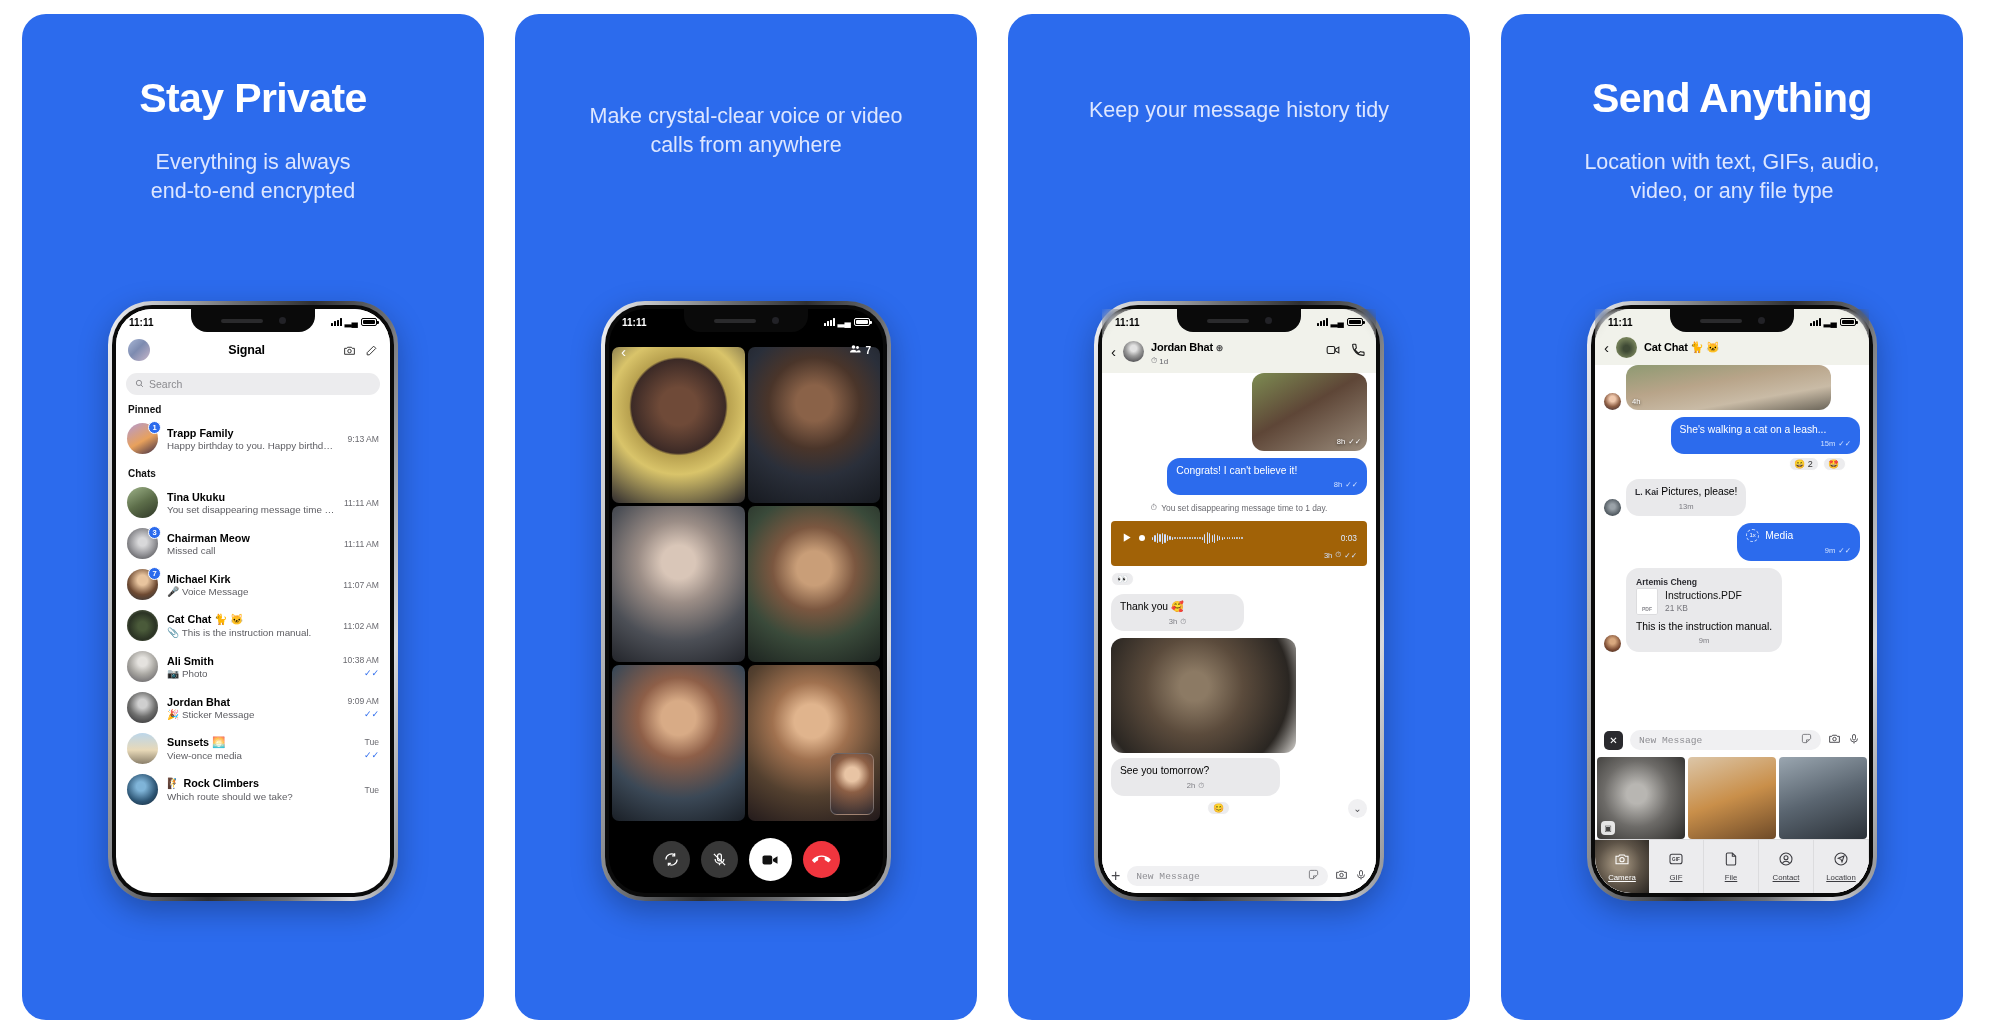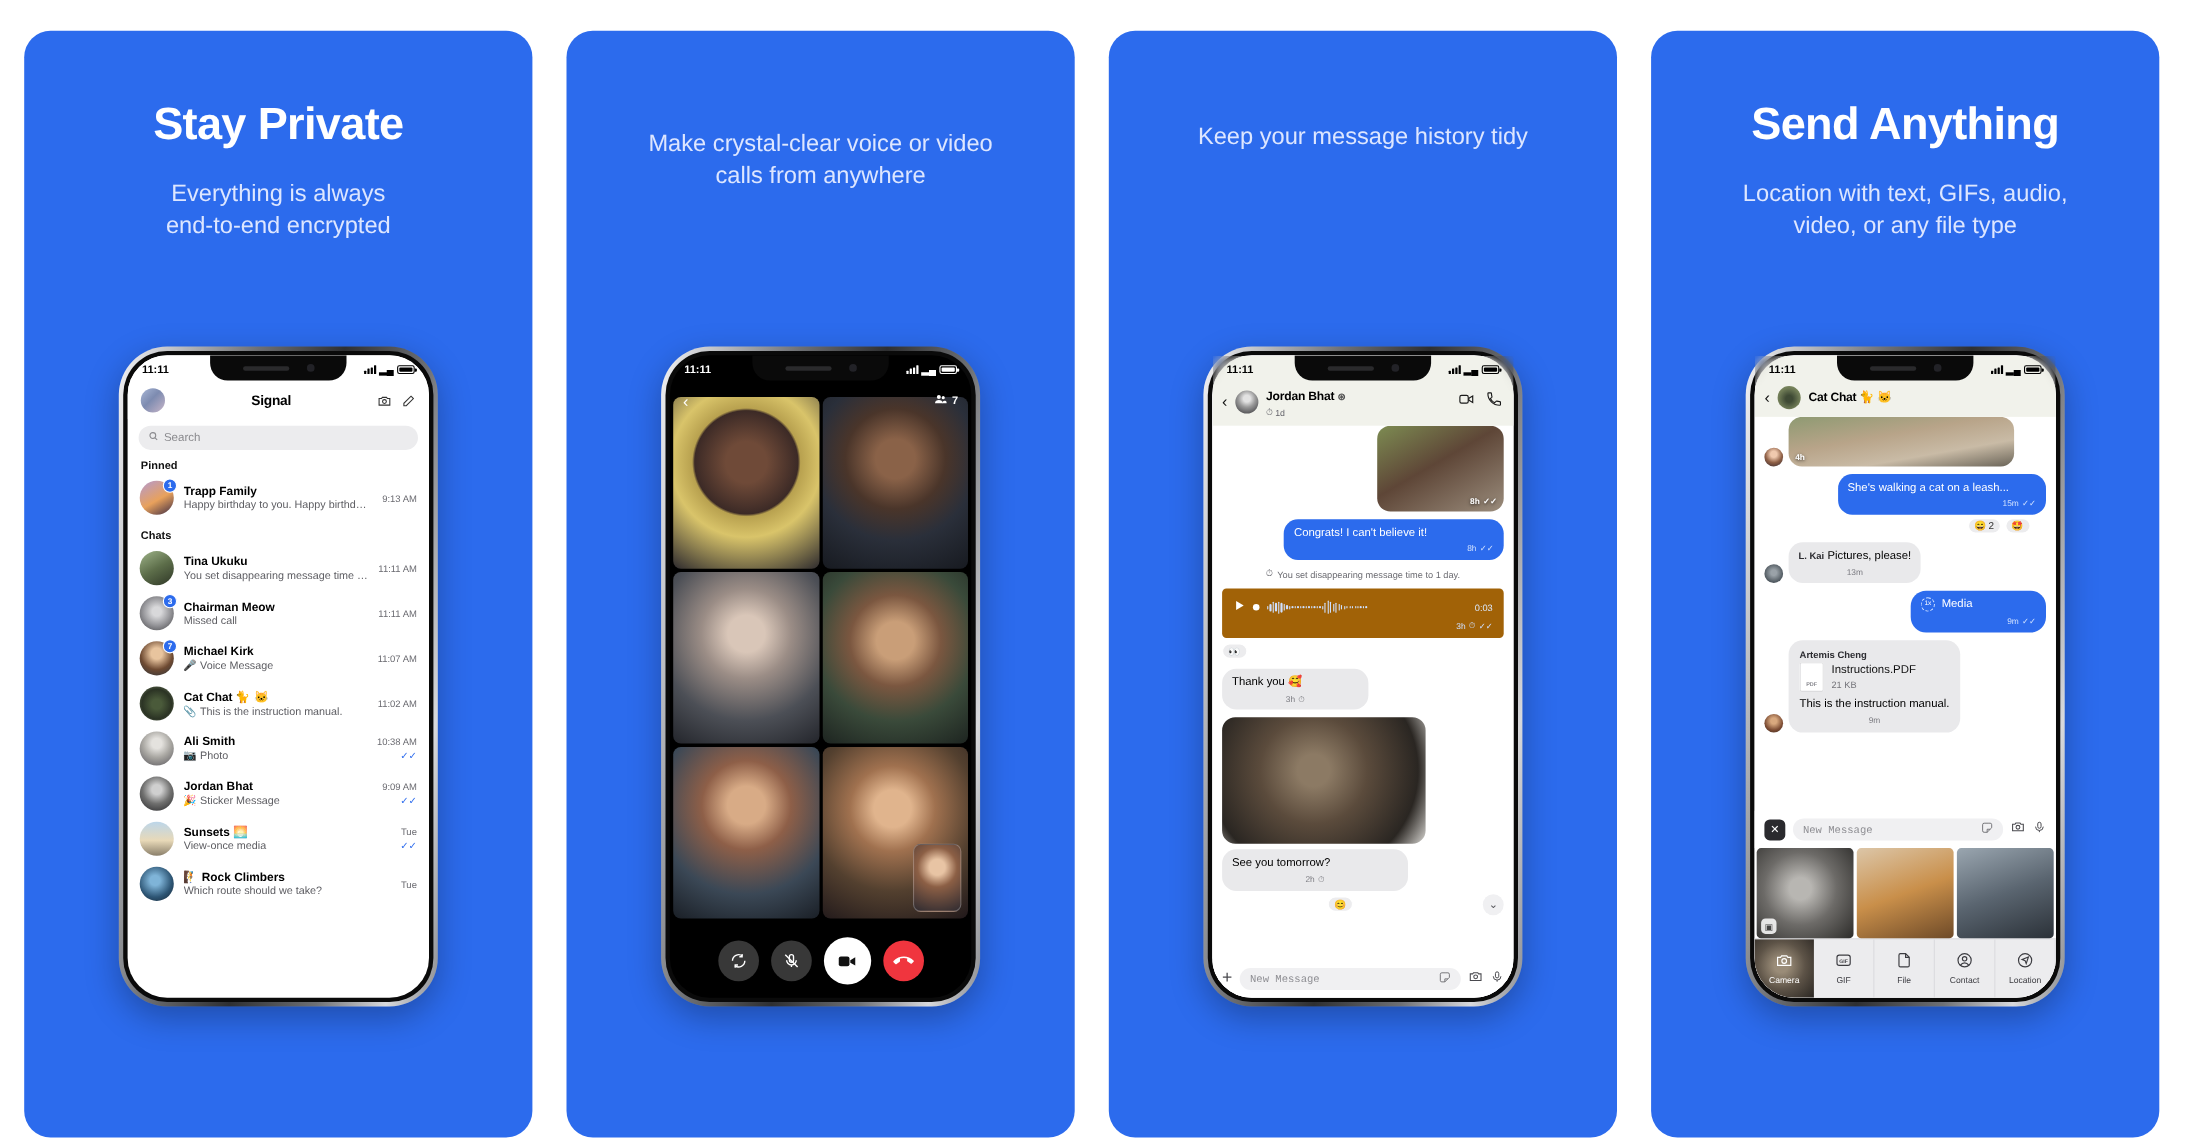--- a/index.html
+++ b/index.html
@@ -5,21 +5,21 @@
   * { box-sizing: border-box; margin: 0; padding: 0; }
   html, body {
     width: 2004px; height: 1036px;
     background: #ffffff;
     font-family: "Liberation Sans", sans-serif;
     overflow: hidden;
   }
   .gallery {
     display: flex;
     gap: 31px;
-    padding: 28px 22px;
+    padding: 14px 22px;
     height: 939px;
     align-items: flex-start;
   }
   .panel {
     position: relative;
     width: 462px;
     height: 1006px;
     border-radius: 24px;
     overflow: hidden;
     flex: 0 0 462px;
@@ -228,21 +228,20 @@
   .sys-note {
     text-align: center; font-size: 8.4px; color: #6a6a70;
     margin: 6px 0 8px 0; display: flex; align-items: center;
     justify-content: center; gap: 4px;
   }
   .media-bub { border-radius: 12px; overflow: hidden; position: relative; margin-bottom: 7px; }
   .media-bub .stamp {
     position: absolute; right: 6px; bottom: 5px;
     font-size: 7.6px; color: #fff; display: flex; gap: 3px; align-items: center;
     text-shadow: 0 1px 3px rgba(0,0,0,.7);
-    font-weight: bold;
   }
   .voice-bub {
     background: #a16207; border-radius: 4px;
     padding: 8px 10px 6px 10px; margin-bottom: 4px;
   }
   .voice-row { display: flex; align-items: center; gap: 7px; }
   .wave { flex: 1; height: 13px; display: flex; align-items: center; gap: 1.2px; }
   .wave i { display: block; width: 1.3px; background: #cfe0ff; border-radius: 1px; }
   .reaction {
     display: inline-flex; align-items: center; gap: 2px;
@@ -269,20 +268,21 @@
   .att-strip .t { flex: 1; border-radius: 4px; background-size: cover; position: relative; }
   .att-bar {
     display: flex; height: 54px; background: #ececee;
     border-top: 1px solid #dcdcde;
   }
   .att-item {
     flex: 1; display: flex; flex-direction: column;
     align-items: center; justify-content: center; gap: 4px;
     font-size: 7.8px; color: #3c3c41;
     border-right: 1px solid #dcdcde;
+    text-decoration: underline;
   }
   .att-item.cam { color: #fff; border-right: none; }
 
   .grp-name { font-size: 8.6px; font-weight: bold; color: #2c2c31; margin-bottom: 3px; }
   .file-row { display: flex; align-items: center; gap: 7px; margin-bottom: 5px; }
   .file-ico {
     width: 22px; height: 27px; background: #fff; border-radius: 2px;
     position: relative; font-size: 5px; color: #8a8a90; font-weight: bold;
     display: flex; align-items: flex-end; justify-content: center; padding-bottom: 3px;
     box-shadow: 0 0 0 1px #dcdcde inset;

